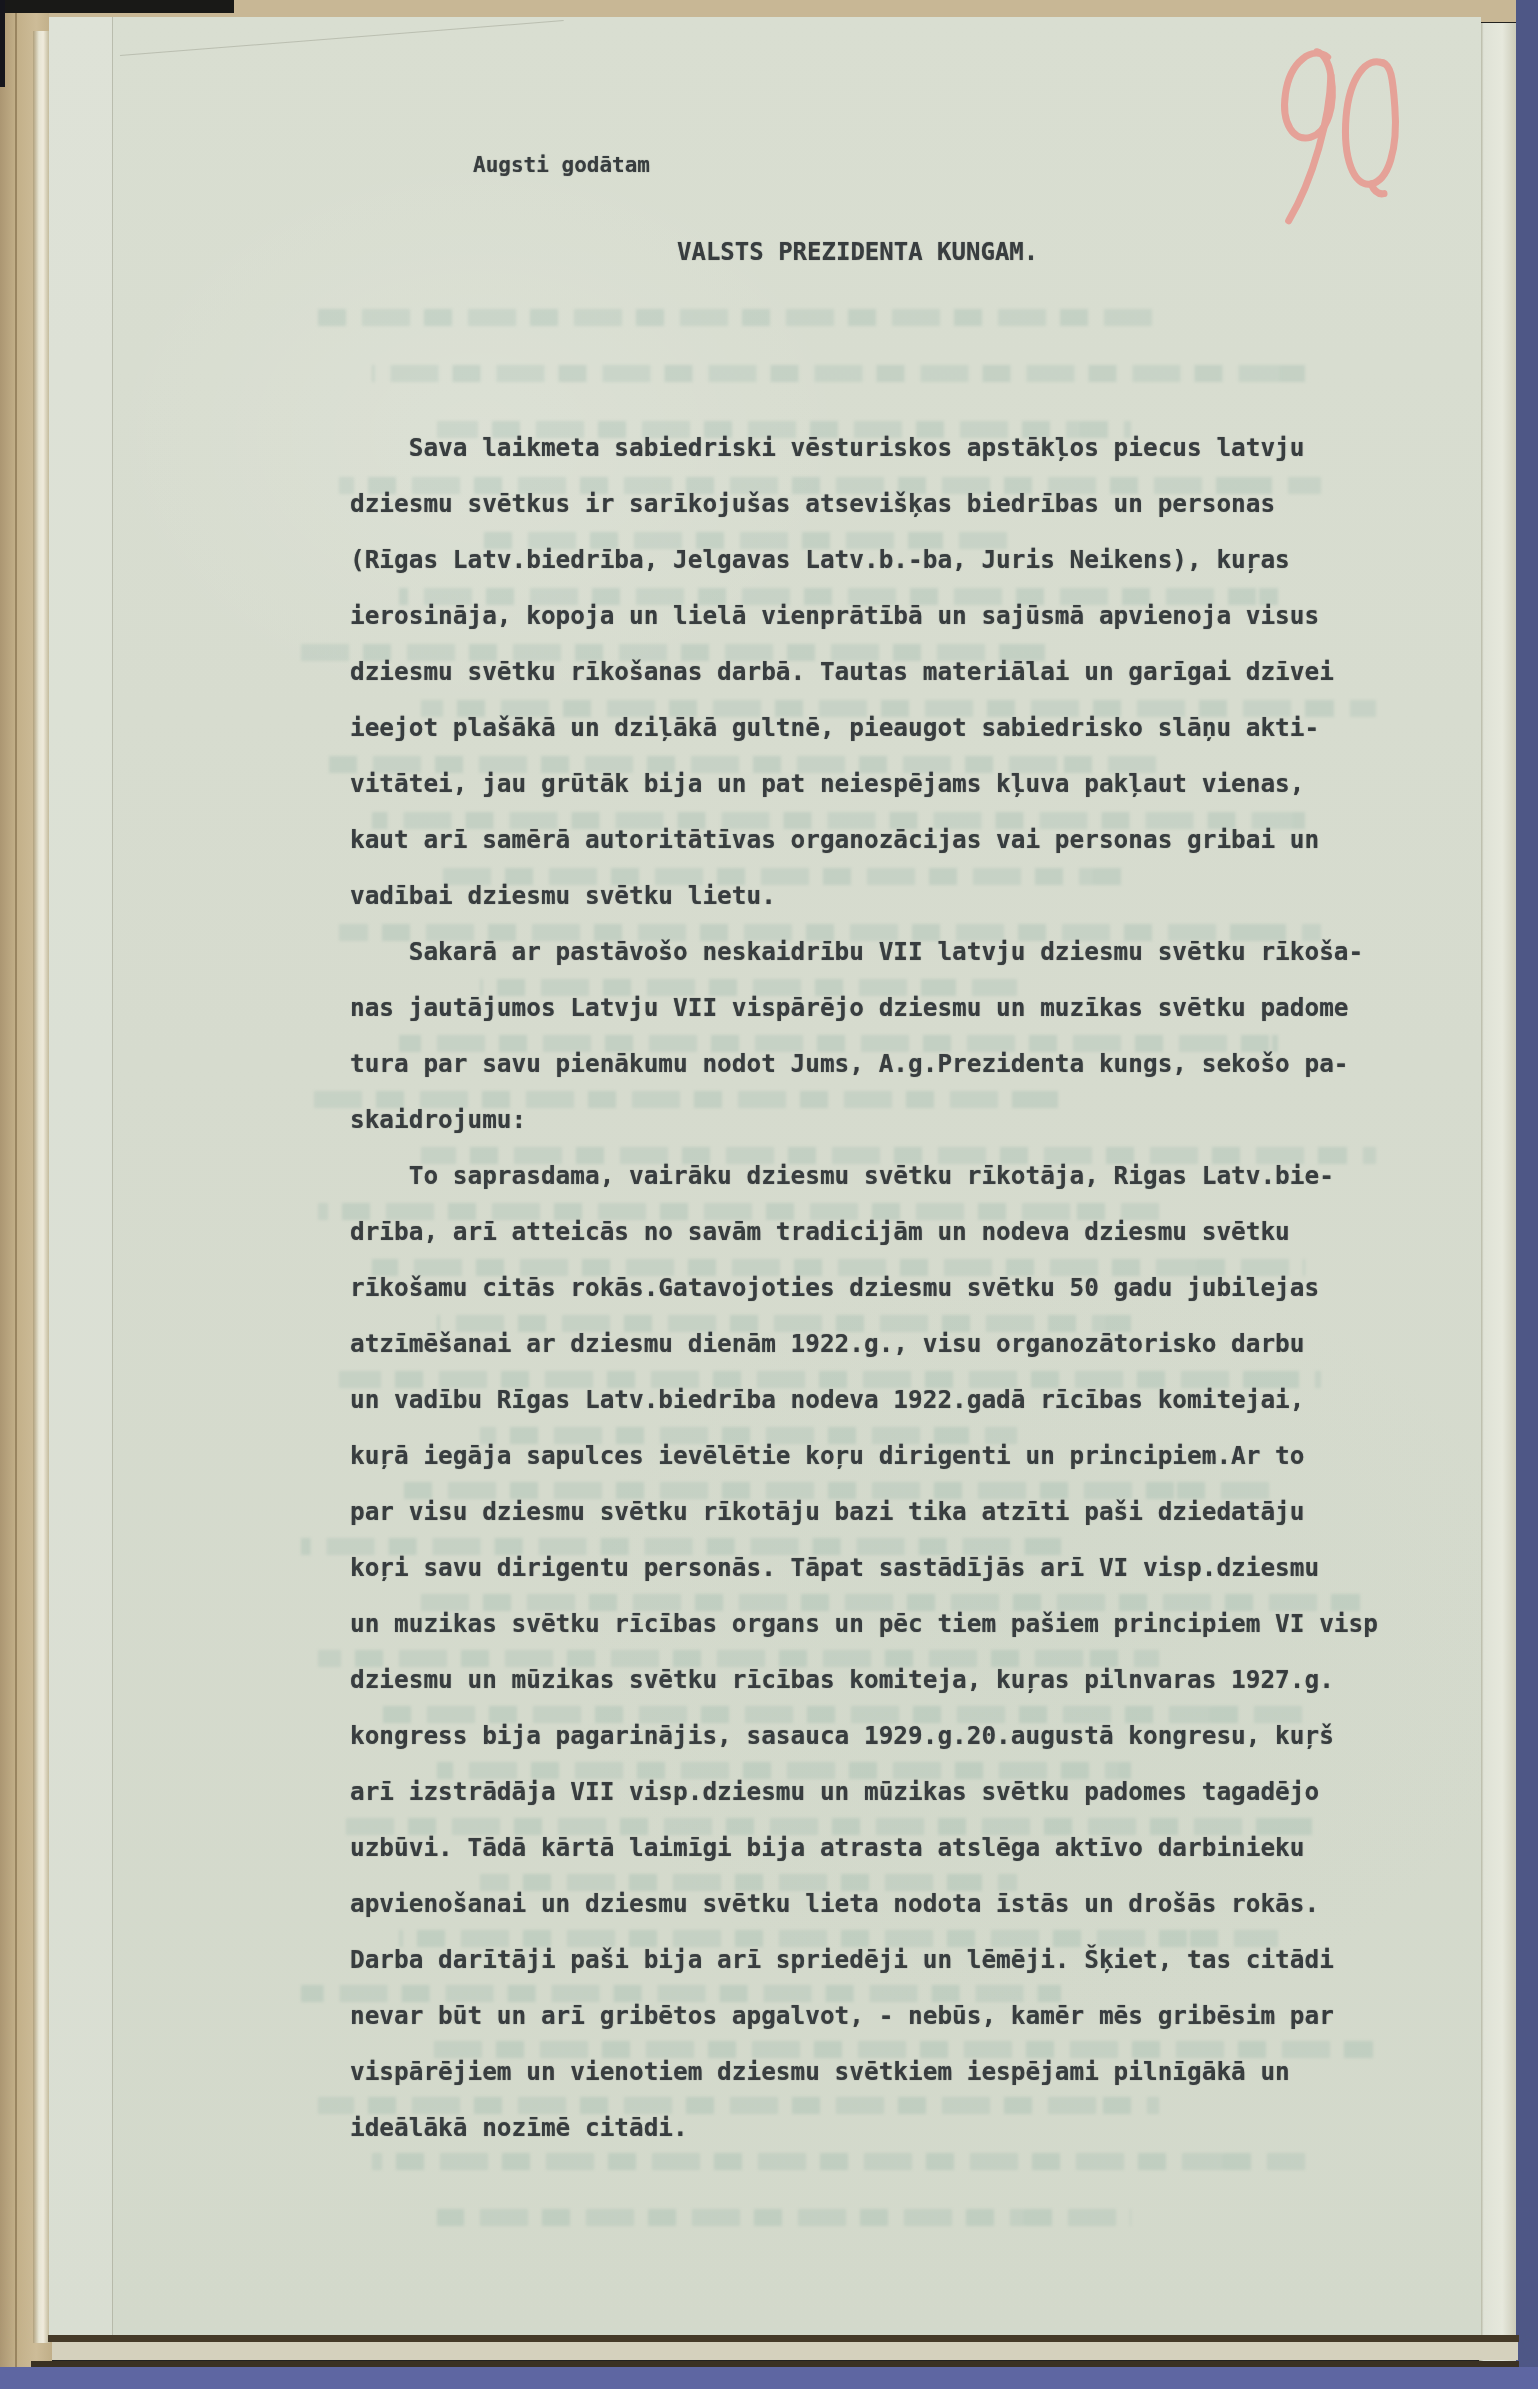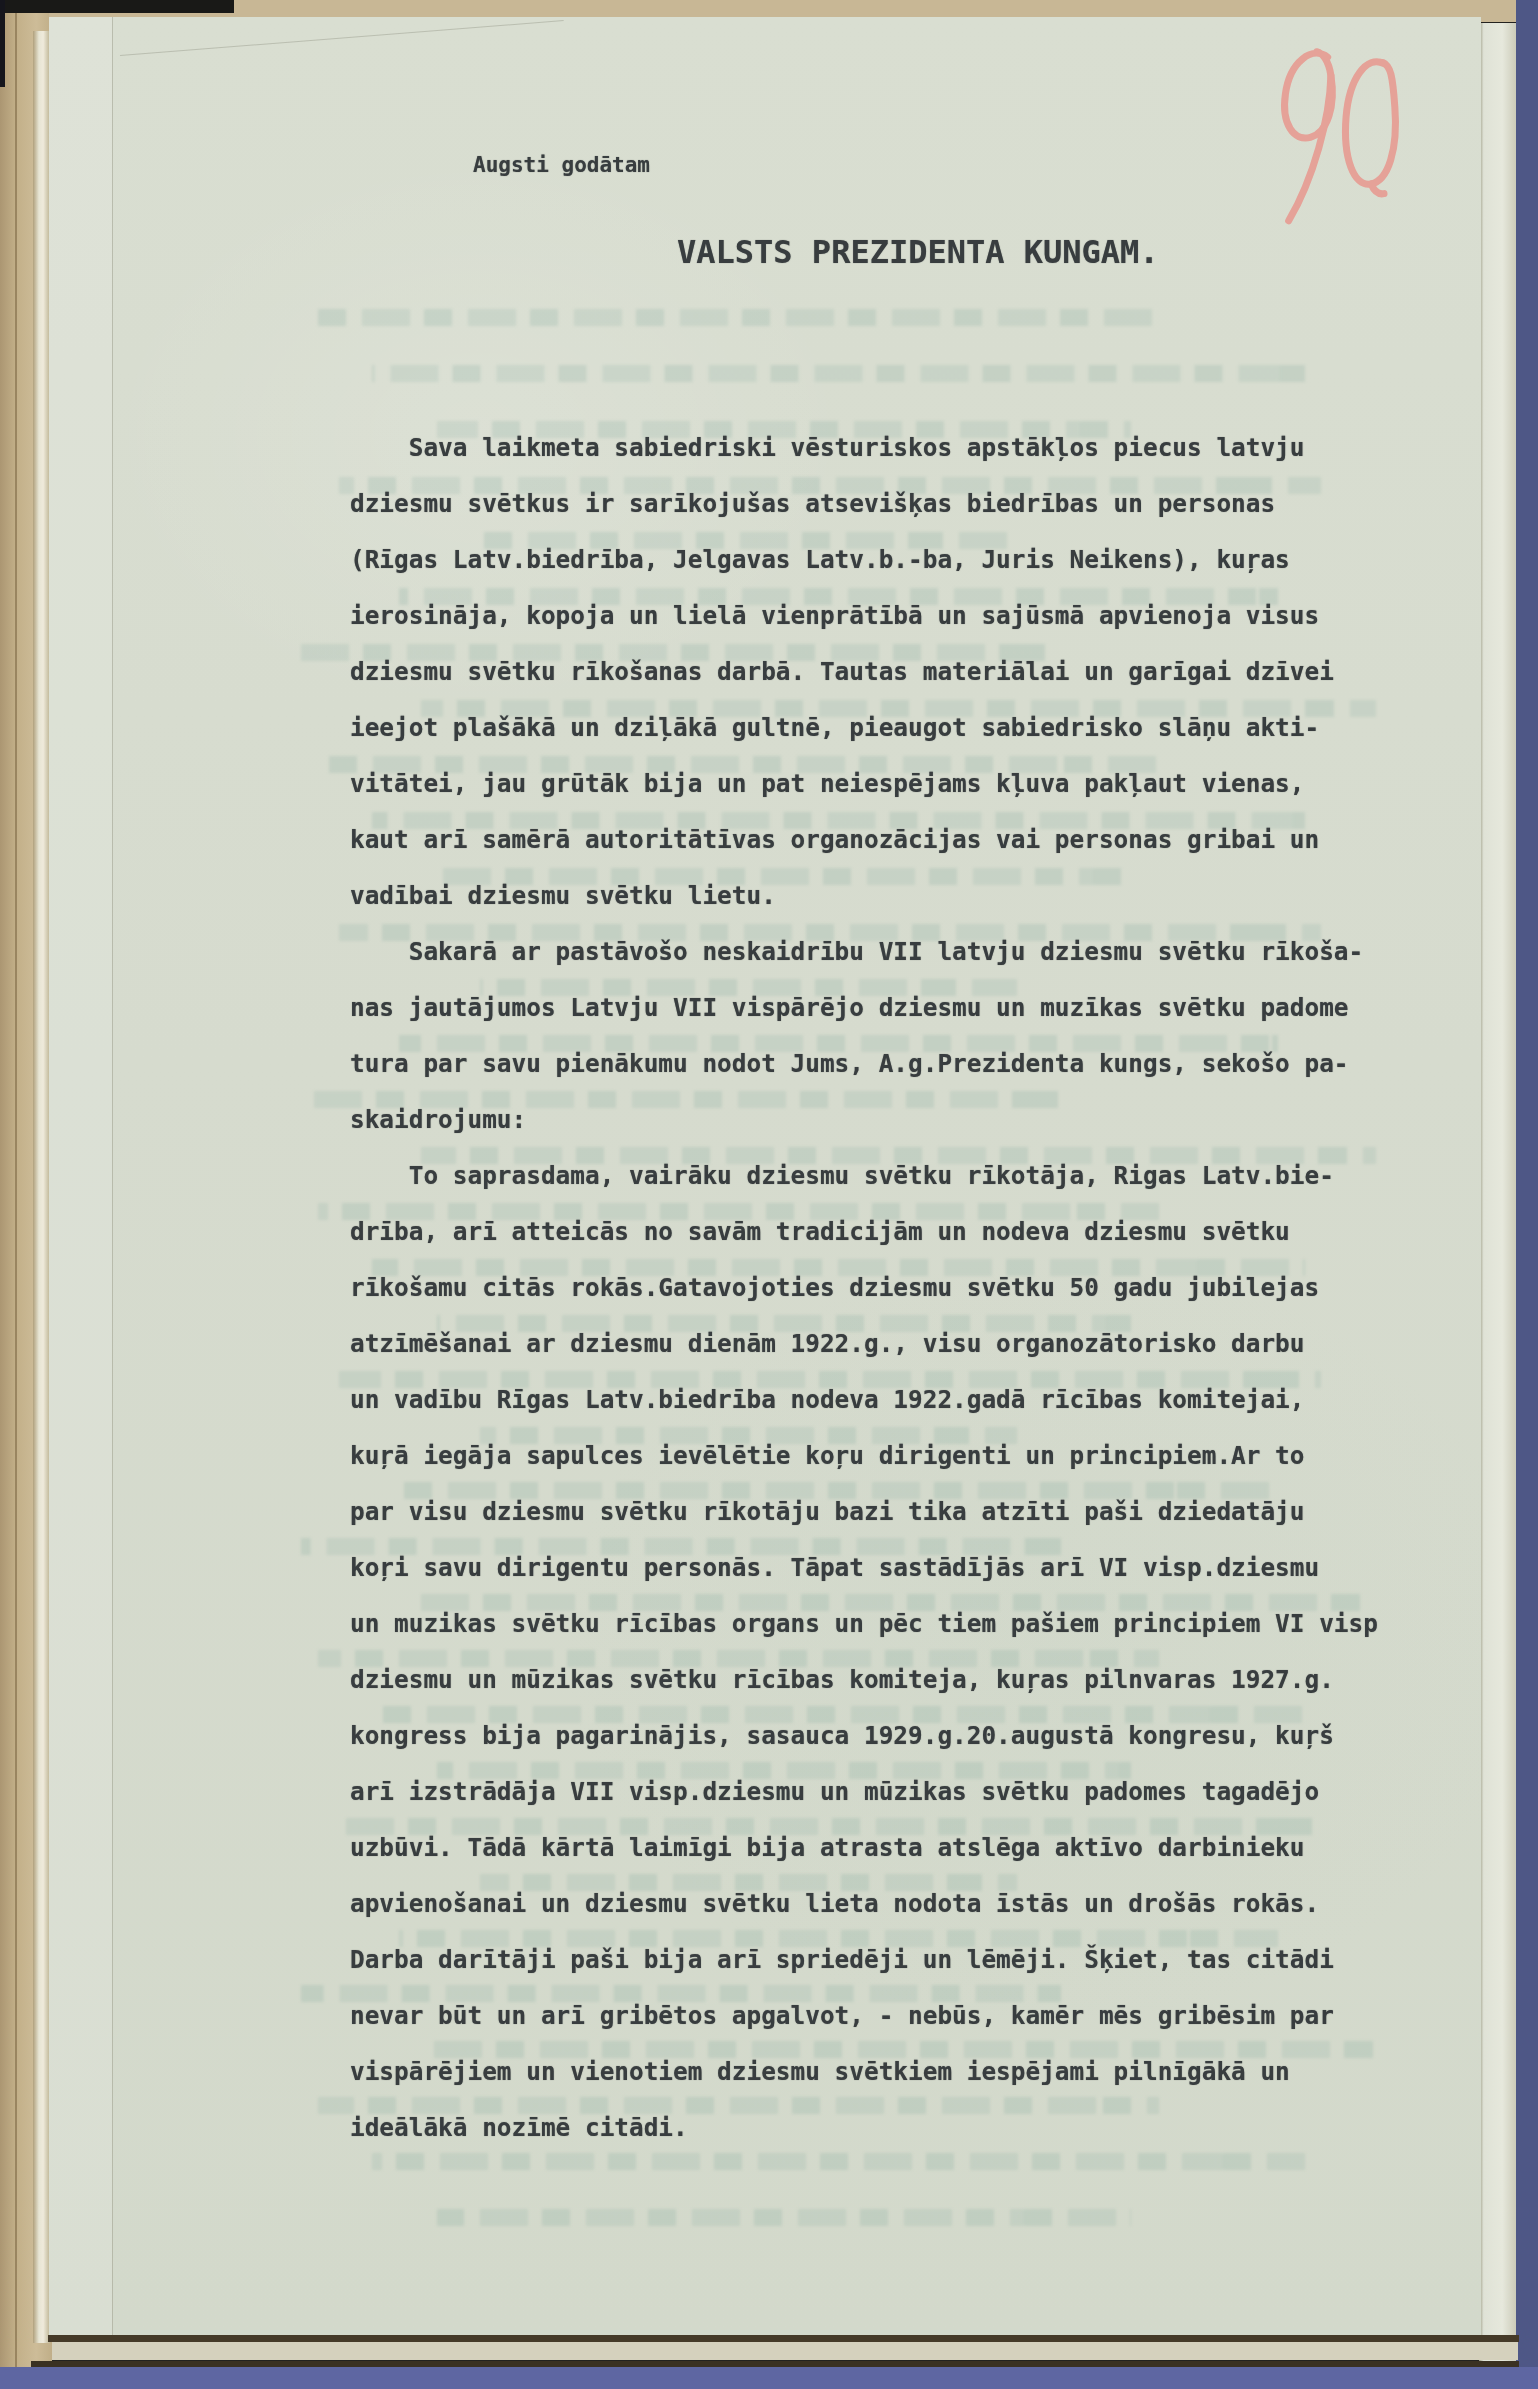--- a/index.html
+++ b/index.html
@@ -34,21 +34,21 @@
     background:rgba(255,255,255,.14); z-index:1;}
   .top-sheet-edge-line{position:absolute; left:63px; top:0; width:1.1px; height:100%;
     background:rgba(148,148,130,.45); z-index:2;}
   .crease-diagonal{position:absolute; left:71px; top:38px; width:445px; height:1.1px;
     background:rgba(138,140,124,.38); transform:rotate(-4.5deg); transform-origin:left center; z-index:2;}
 
   
   .ink{color:#383d3f; font-weight:bold; text-shadow:0 0 1.1px rgba(52,58,60,.55);}
   .salutation{position:absolute; left:396px; top:132px; font-size:21px; line-height:33px;
     white-space:pre; z-index:5;margin-left:28px;}
-  .addressee{position:absolute; left:628px; top:219px; font-size:32px; line-height:33px;
+  .addressee{position:absolute; left:628px; top:219px; font-size:24px; line-height:33px;
     white-space:pre; z-index:5;}
   .letter-body{position:absolute; left:301px; top:403px; z-index:5;}
   .tline{white-space:pre; font-size:24.4px; line-height:56px; font-weight:bold;
     color:#383d3f; text-shadow:0 0 1.1px rgba(52,58,60,.55);}
 
   
   .ghost{position:absolute; height:16.3px; z-index:1; opacity:.5; filter:blur(1.6px);
     background:repeating-linear-gradient(90deg,
       rgba(118,162,150,.40) 0px,  rgba(118,162,150,.40) 28px,
       rgba(118,162,150,0)  28px,  rgba(118,162,150,0)  44px,

